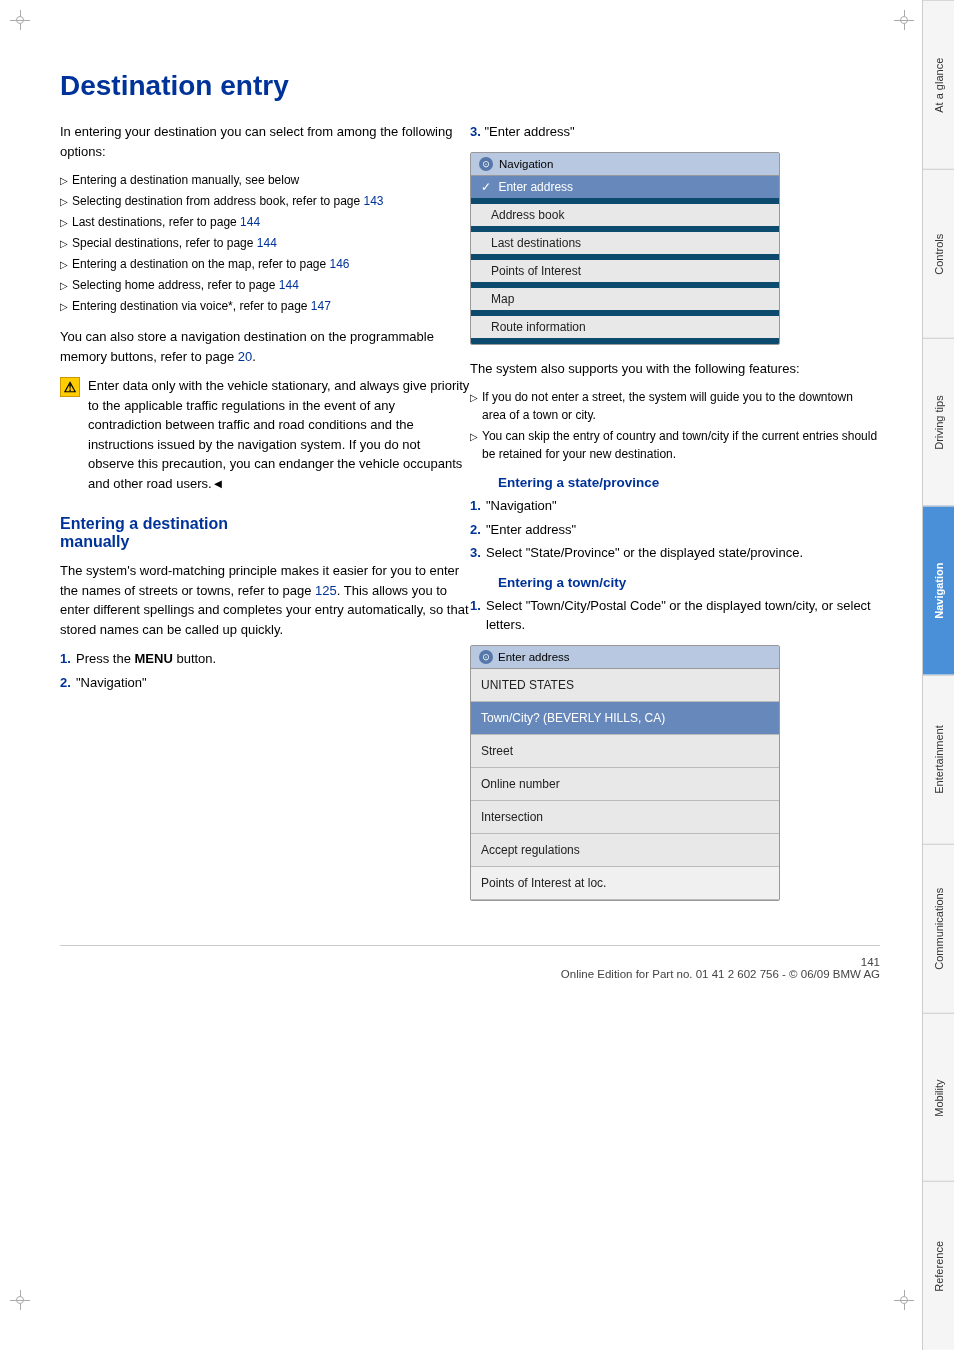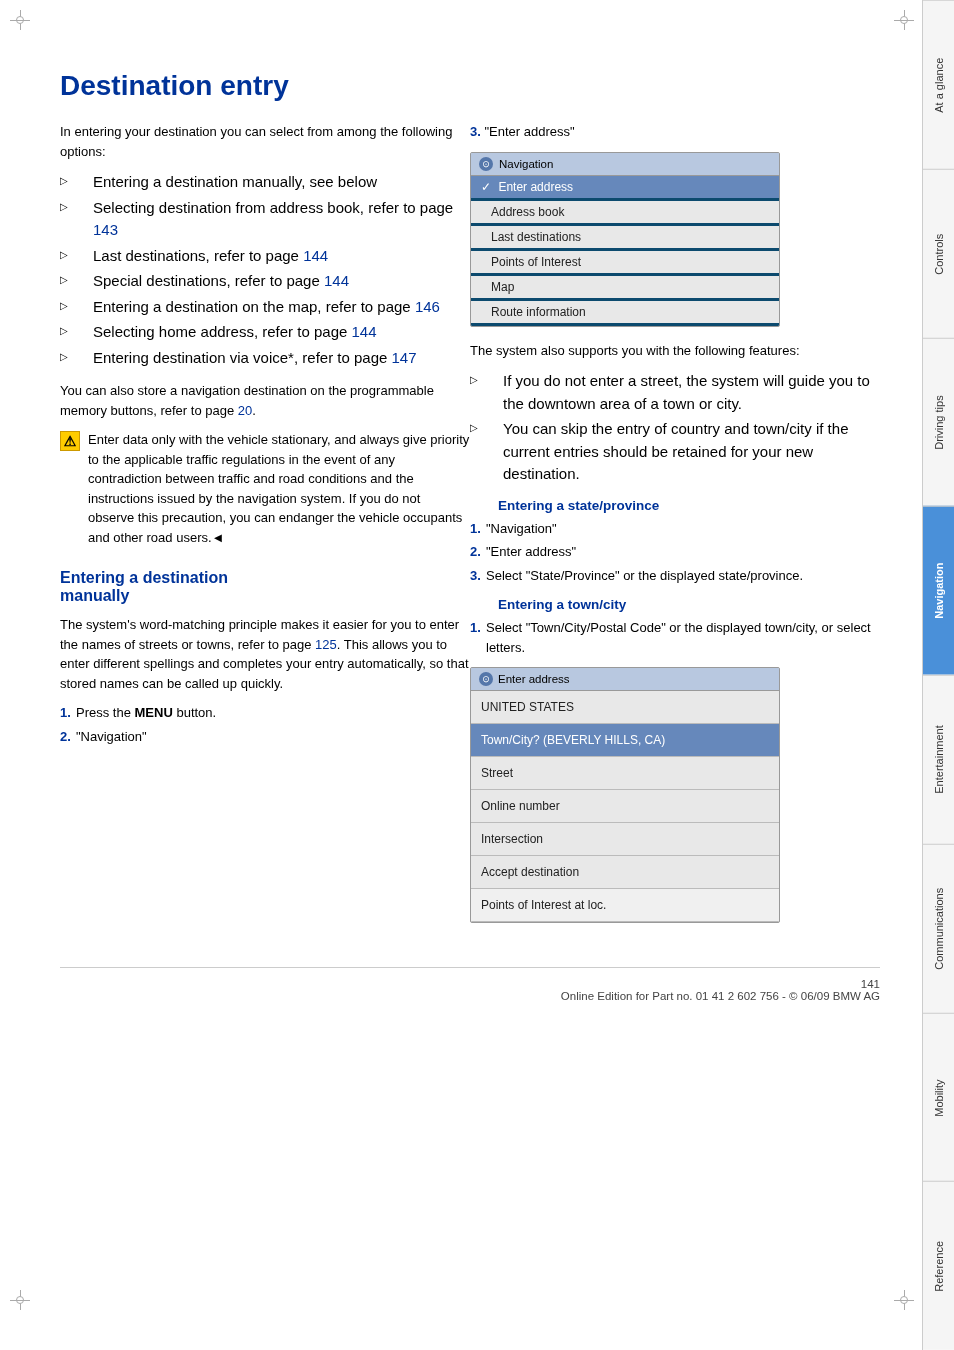--- a/index.html
+++ b/index.html
@@ -116,24 +116,24 @@
       line-height: 1.5;
       margin-bottom: 10px;
     }
 
     
     .bullet-list {
       list-style: none;
       margin-bottom: 12px;
     }
     .bullet-list li {
-      padding-left: 33px;
+      padding-left: 12px;
       position: relative;
       margin-bottom: 3px;
-      font-size: 15px;
+      font-size: 12px;
       line-height: 1.5;
     }
     .bullet-list li::before {
       content: '▷';
       position: absolute;
       left: 0;
       font-size: 10px;
       top: 2px;
       color: #000;
     }
@@ -230,21 +230,21 @@
       border-radius: 50%;
       display: inline-flex;
       align-items: center;
       justify-content: center;
       color: #fff;
       font-size: 9px;
     }
     .nav-screenshot .nav-item {
       padding: 4px 10px 4px 20px;
       font-size: 12px;
-      border-bottom: 3px solid #0c4a6e;
+      border-bottom: 6px solid #0c4a6e;
       background: #e8e8e8;
       color: #222;
     }
     .nav-screenshot .nav-item.selected {
       background: #6688bb;
       color: #fff;
       padding-left: 10px;
     }
     .nav-item .check {
       margin-right: 4px;
@@ -408,21 +408,21 @@
       <div class="enter-addr-screenshot">
         <div class="addr-header">
           <span class="nav-header-icon">⊙</span>
           <span>Enter address</span>
         </div>
         <div class="addr-item">UNITED STATES</div>
         <div class="addr-item highlighted">Town/City? (BEVERLY HILLS, CA)</div>
         <div class="addr-item">Street</div>
         <div class="addr-item">Online number</div>
         <div class="addr-item">Intersection</div>
-        <div class="addr-item">Accept destination</div>
+        <div class="addr-item">Accept regulations</div>
         <div class="addr-item light">Points of Interest at loc.</div>
       </div>
 
     </div>
   </div>
 
   <div class="footer">
     <span>141</span><br>
     <span>Online Edition for Part no. 01 41 2 602 756 - © 06/09 BMW AG</span>
   </div>

